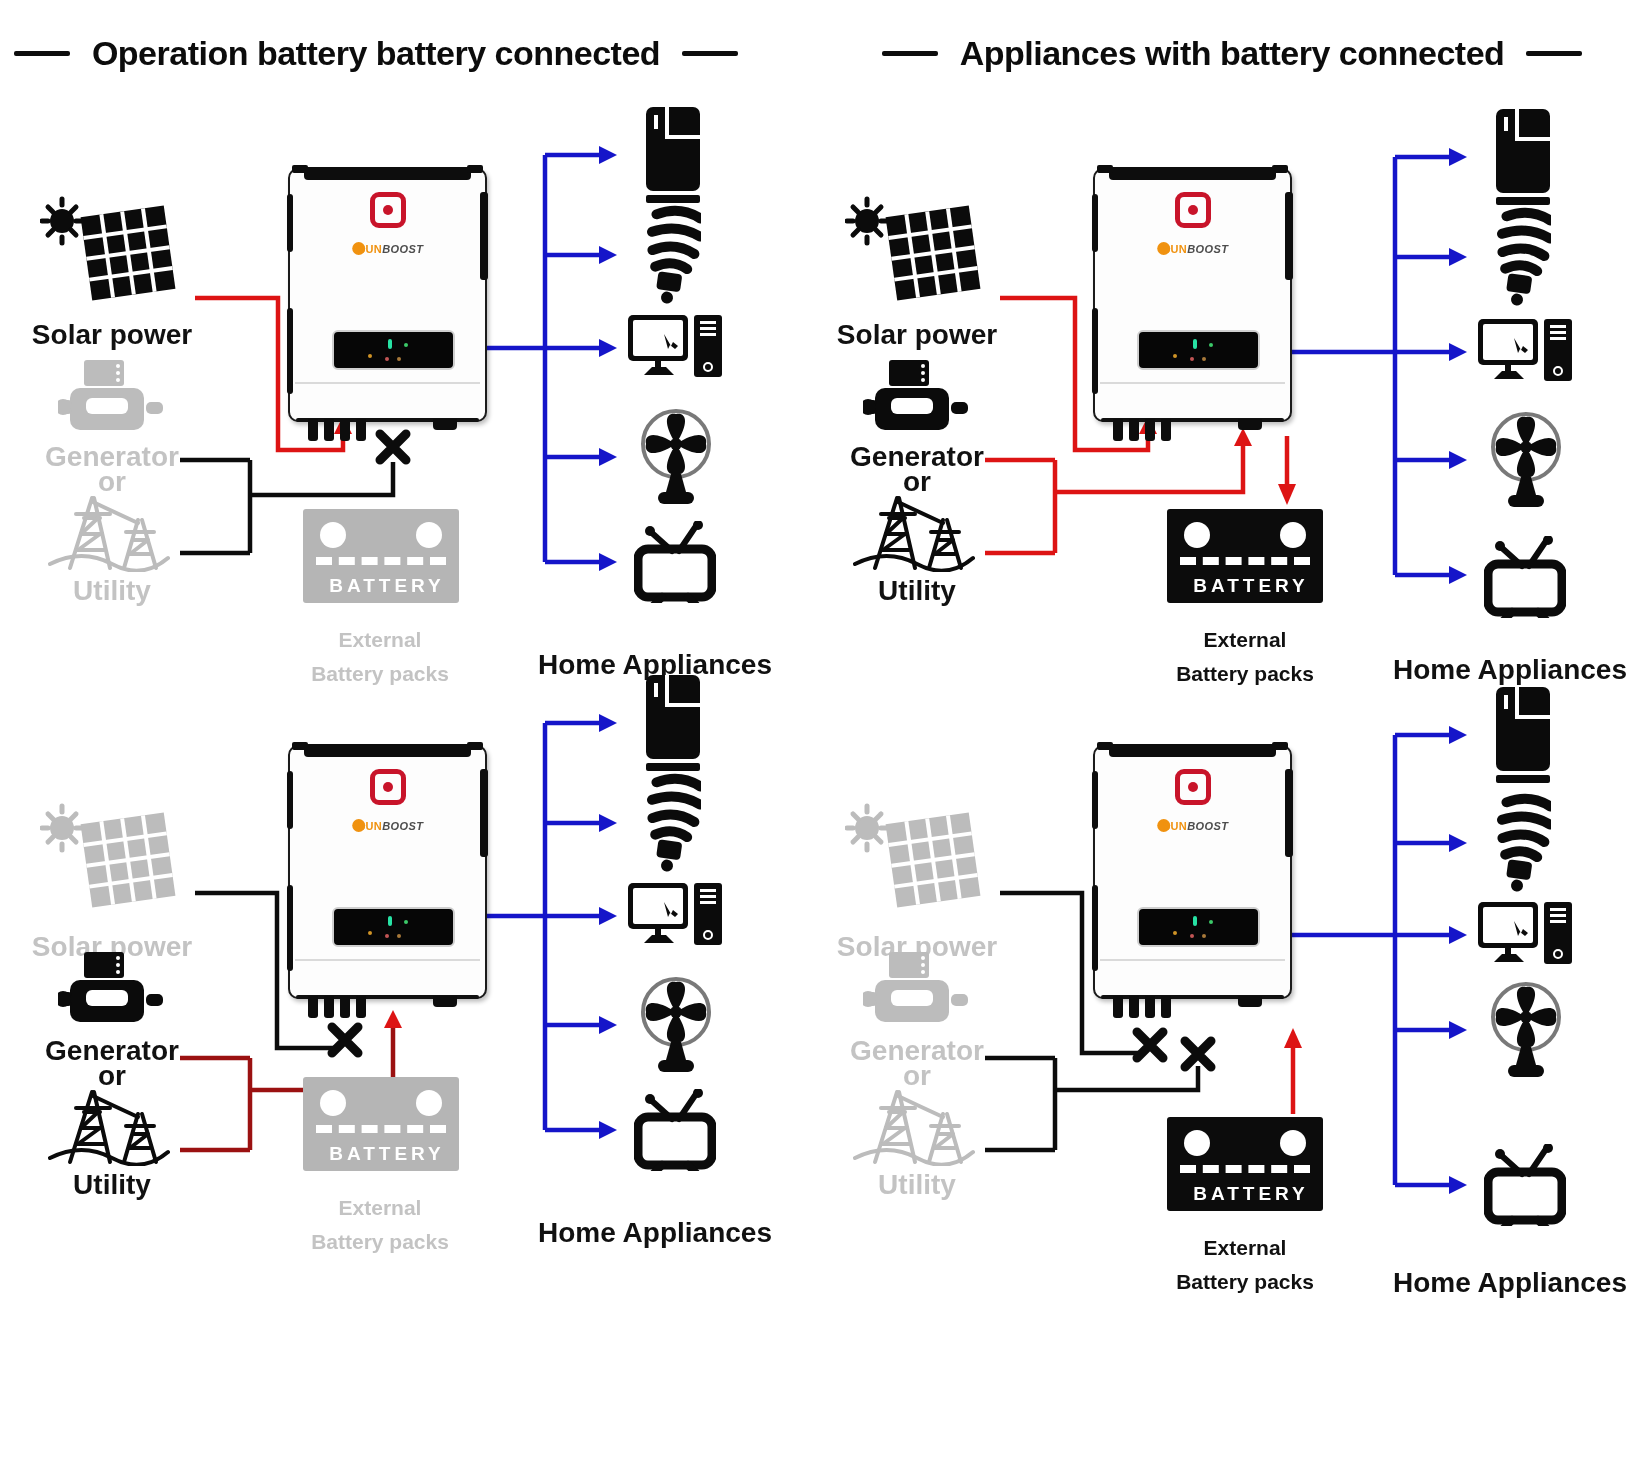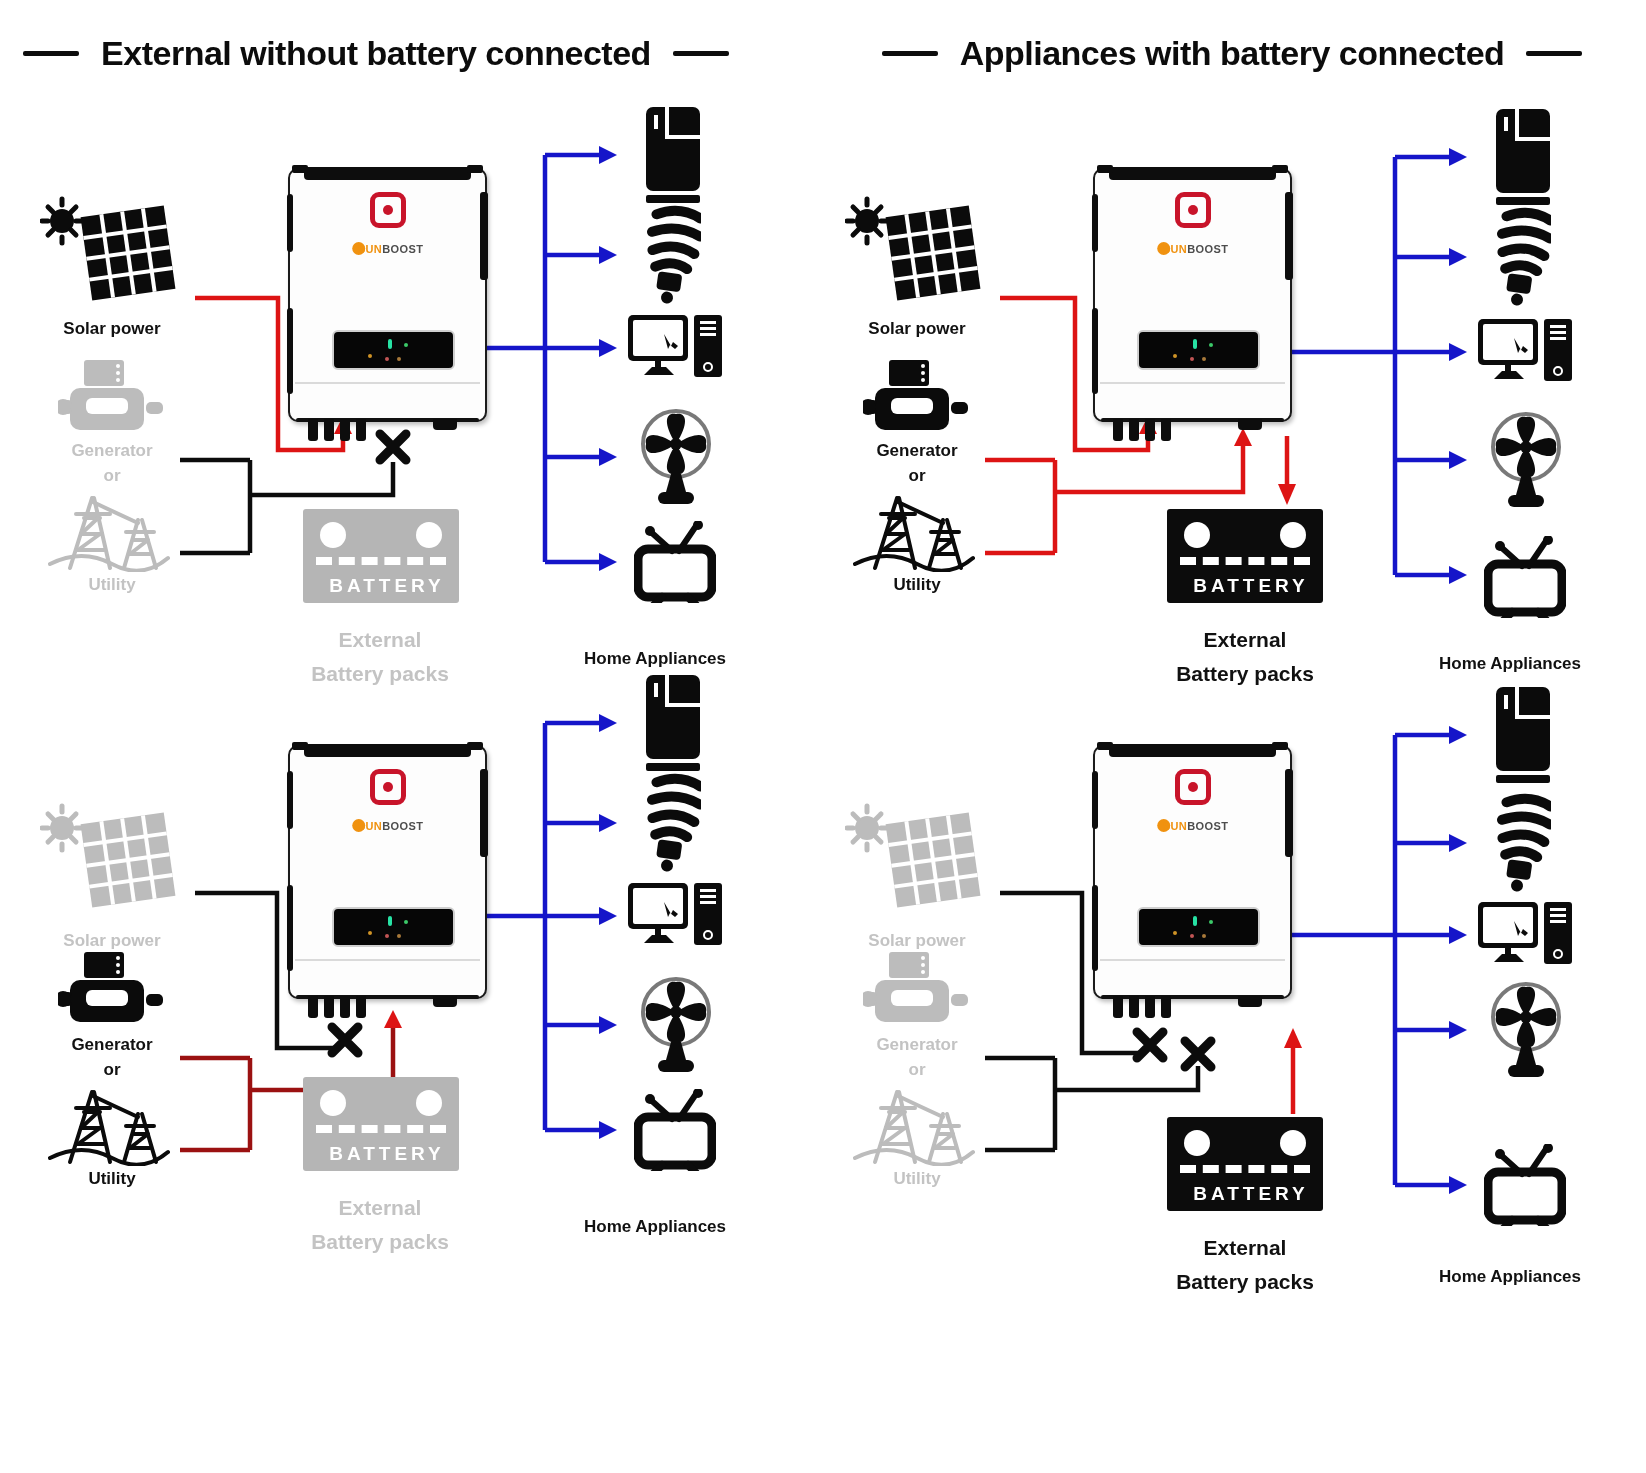--- a/index.html
+++ b/index.html
@@ -5,21 +5,21 @@
   html,body{margin:0;padding:0;background:#fff;}
   #page{position:relative;width:1646px;height:1473px;background:#ffffff;overflow:hidden;
         font-family:"Liberation Sans", sans-serif;}
 
   
   .title{position:absolute;display:flex;align-items:center;justify-content:center;gap:22px;}
   .title .dash{width:56px;height:5px;background:#0d0d0d;border-radius:2px;flex:0 0 auto;}
   .title .title-text{font-size:34px;font-weight:bold;color:#0c0c0c;white-space:nowrap;letter-spacing:-.5px;}
 
   
-  .lbl{position:absolute;transform:translateX(-50%);font-size:17px;font-weight:bold;
+  .lbl{position:absolute;transform:translateX(-50%);font-size:28px;font-weight:bold;
        white-space:nowrap;text-align:center;line-height:1.1;}
   .lbl.active{color:#111;}
   .lbl.inactive{color:#c3c3c3;}
 
   
   .ic{position:absolute;}
   .ic svg{display:block;width:100%;height:100%;}
   .ic.active{color:#0b0b0b;}
   .ic.inactive{color:#bcbcbc;}
 
@@ -43,21 +43,21 @@
   .inv-side-lb{position:absolute;left:-3px;bottom:26px;width:6px;height:86px;background:#0d0d0d;border-radius:3px;}
   .inv-side-r{position:absolute;right:-3px;top:22px;width:8px;height:88px;background:#0d0d0d;border-radius:3px;}
   .inv-logo{position:absolute;left:50%;top:22px;transform:translateX(-50%);width:26px;height:26px;
             border:5px solid var(--logo-red);border-radius:9px;}
   .inv-logo-dot{position:absolute;left:50%;top:50%;transform:translate(-50%,-50%);width:10px;height:10px;
             border-radius:50%;background:var(--logo-red);}
   .inv-brand{position:absolute;left:50%;top:72px;transform:translateX(-50%);display:flex;align-items:center;
             font-size:11px;font-weight:bold;letter-spacing:.4px;}
   .sun-dot{width:13px;height:13px;border-radius:50%;background:var(--brand-orange);margin-right:-7px;position:relative;z-index:0;}
   .brand-sun{color:var(--brand-orange);position:relative;z-index:1;}
-  .brand-boost{color:#4d4d4d;}
+  .brand-boost{color:#4d4d4d;font-style:italic;}
   .inv-display{position:absolute;left:42px;top:160px;width:123px;height:40px;background:#060606;
             border:2px solid #cfcfcf;border-radius:6px;box-sizing:border-box;}
   .led{position:absolute;border-radius:50%;}
   .led-bar{left:54px;top:7px;width:4px;height:10px;border-radius:2px;background:var(--led-green);}
   .led-g2{left:70px;top:11px;width:4px;height:4px;background:#3cc968;}
   .led-o1{left:34px;top:22px;width:4px;height:4px;background:#cf9326;}
   .led-r1{left:51px;top:25px;width:4px;height:4px;background:#c25555;}
   .led-o2{left:63px;top:25px;width:4px;height:4px;background:#a8793a;}
   .inv-line{position:absolute;left:5px;right:5px;top:212px;height:2px;background:#dadada;}
   .inv-bottom{position:absolute;left:6px;right:6px;bottom:-2px;height:4px;background:#111;border-radius:2px;}
@@ -199,21 +199,21 @@
           <path d="M54 76 L62 84"></path>
       </g>
     </symbol>
   </defs>
 </svg>
 
 <div id="page">
 
   <div class="title" style="left:8px;top:34px;width:736px;">
     <span class="dash"></span>
-    <span class="title-text">External without battery connected</span>
+    <span class="title-text">Operation battery battery connected</span>
     <span class="dash"></span>
   </div>
   <div class="title" style="left:826px;top:34px;width:812px;">
     <span class="dash"></span>
     <span class="title-text">Appliances with battery connected</span>
     <span class="dash"></span>
   </div>
 
   <svg class="wires" width="1646" height="1473" viewBox="0 0 1646 1473">
 

